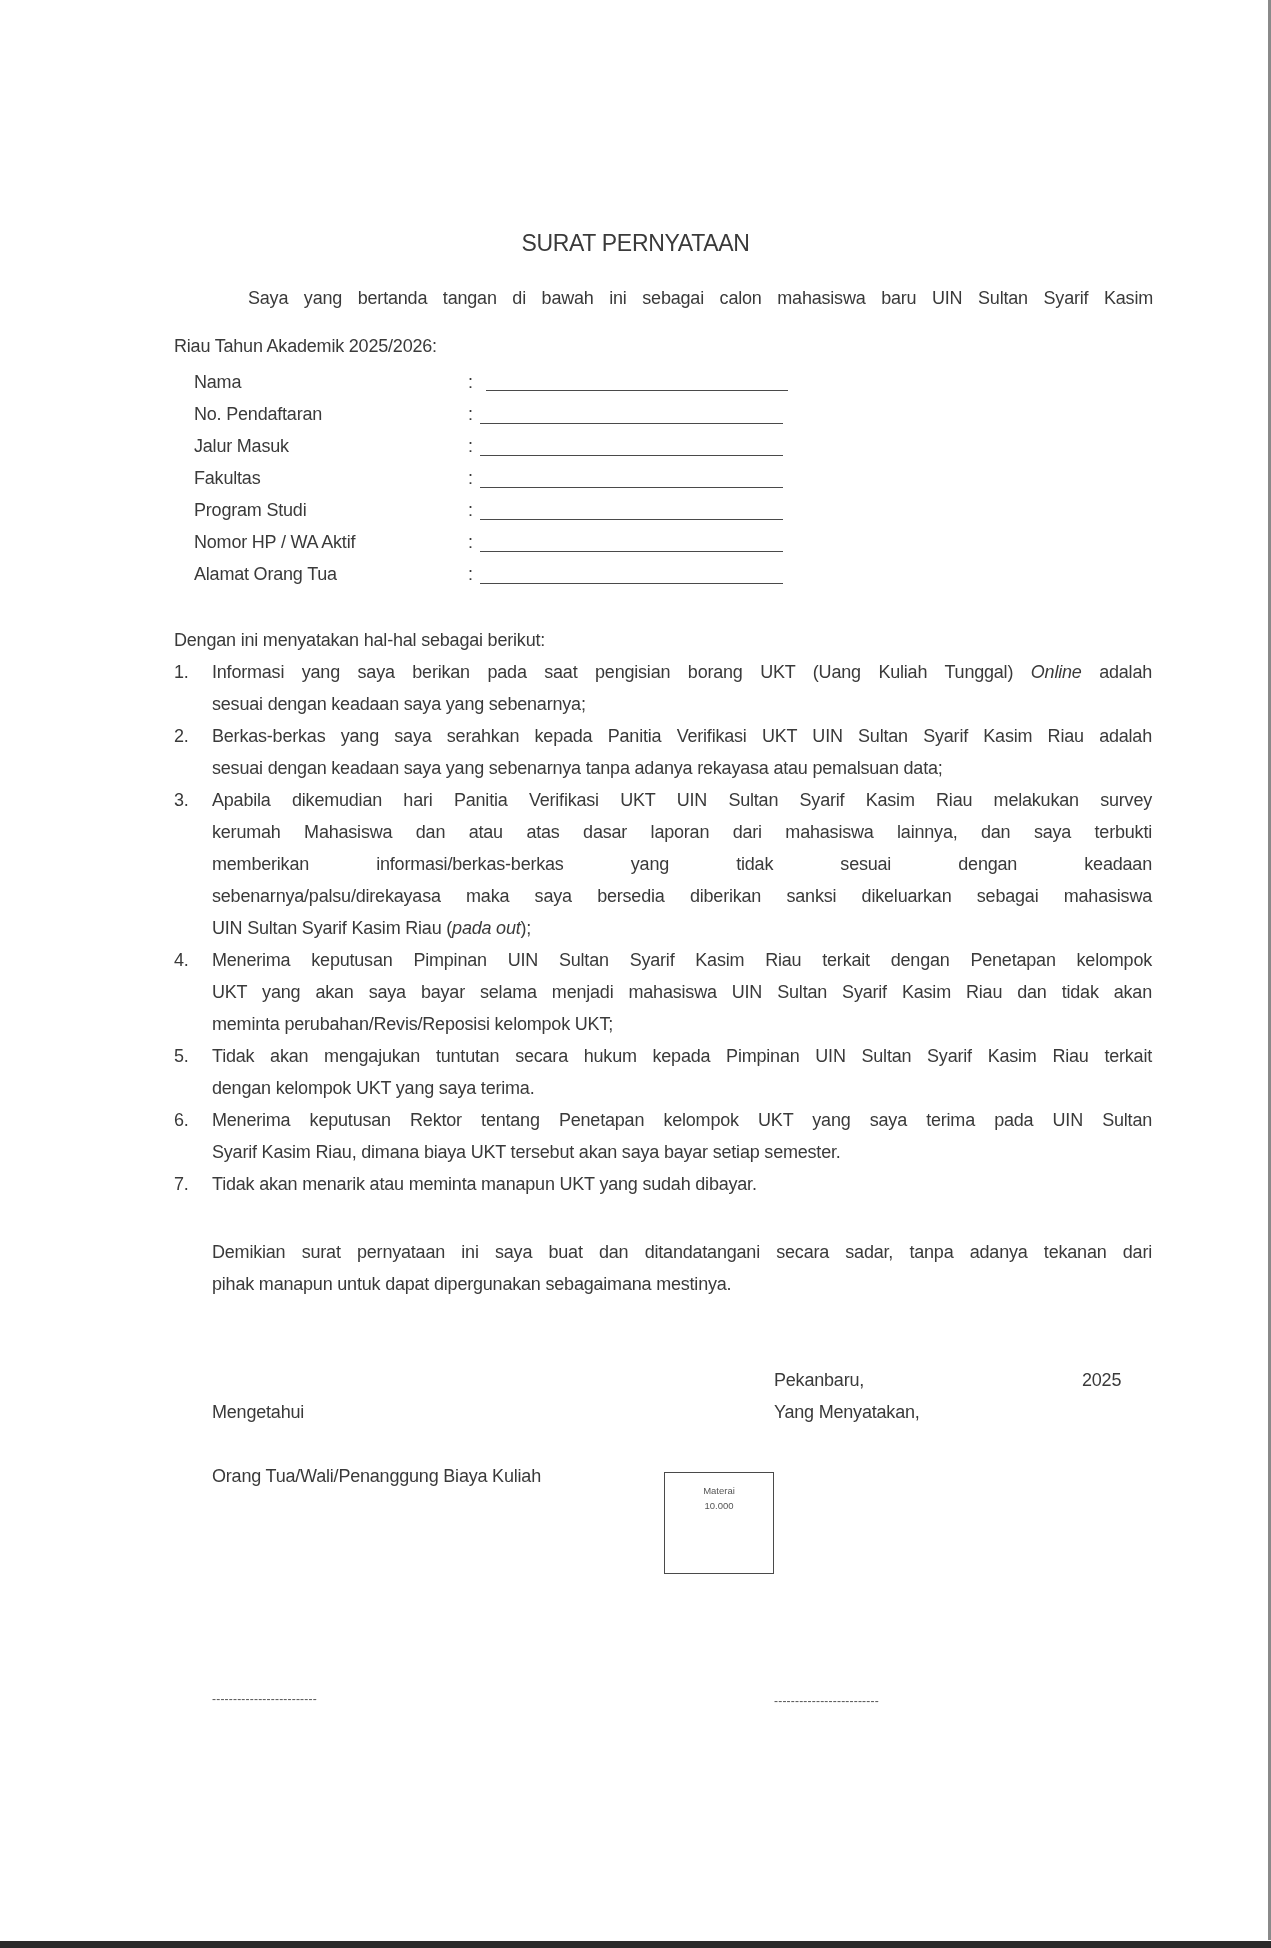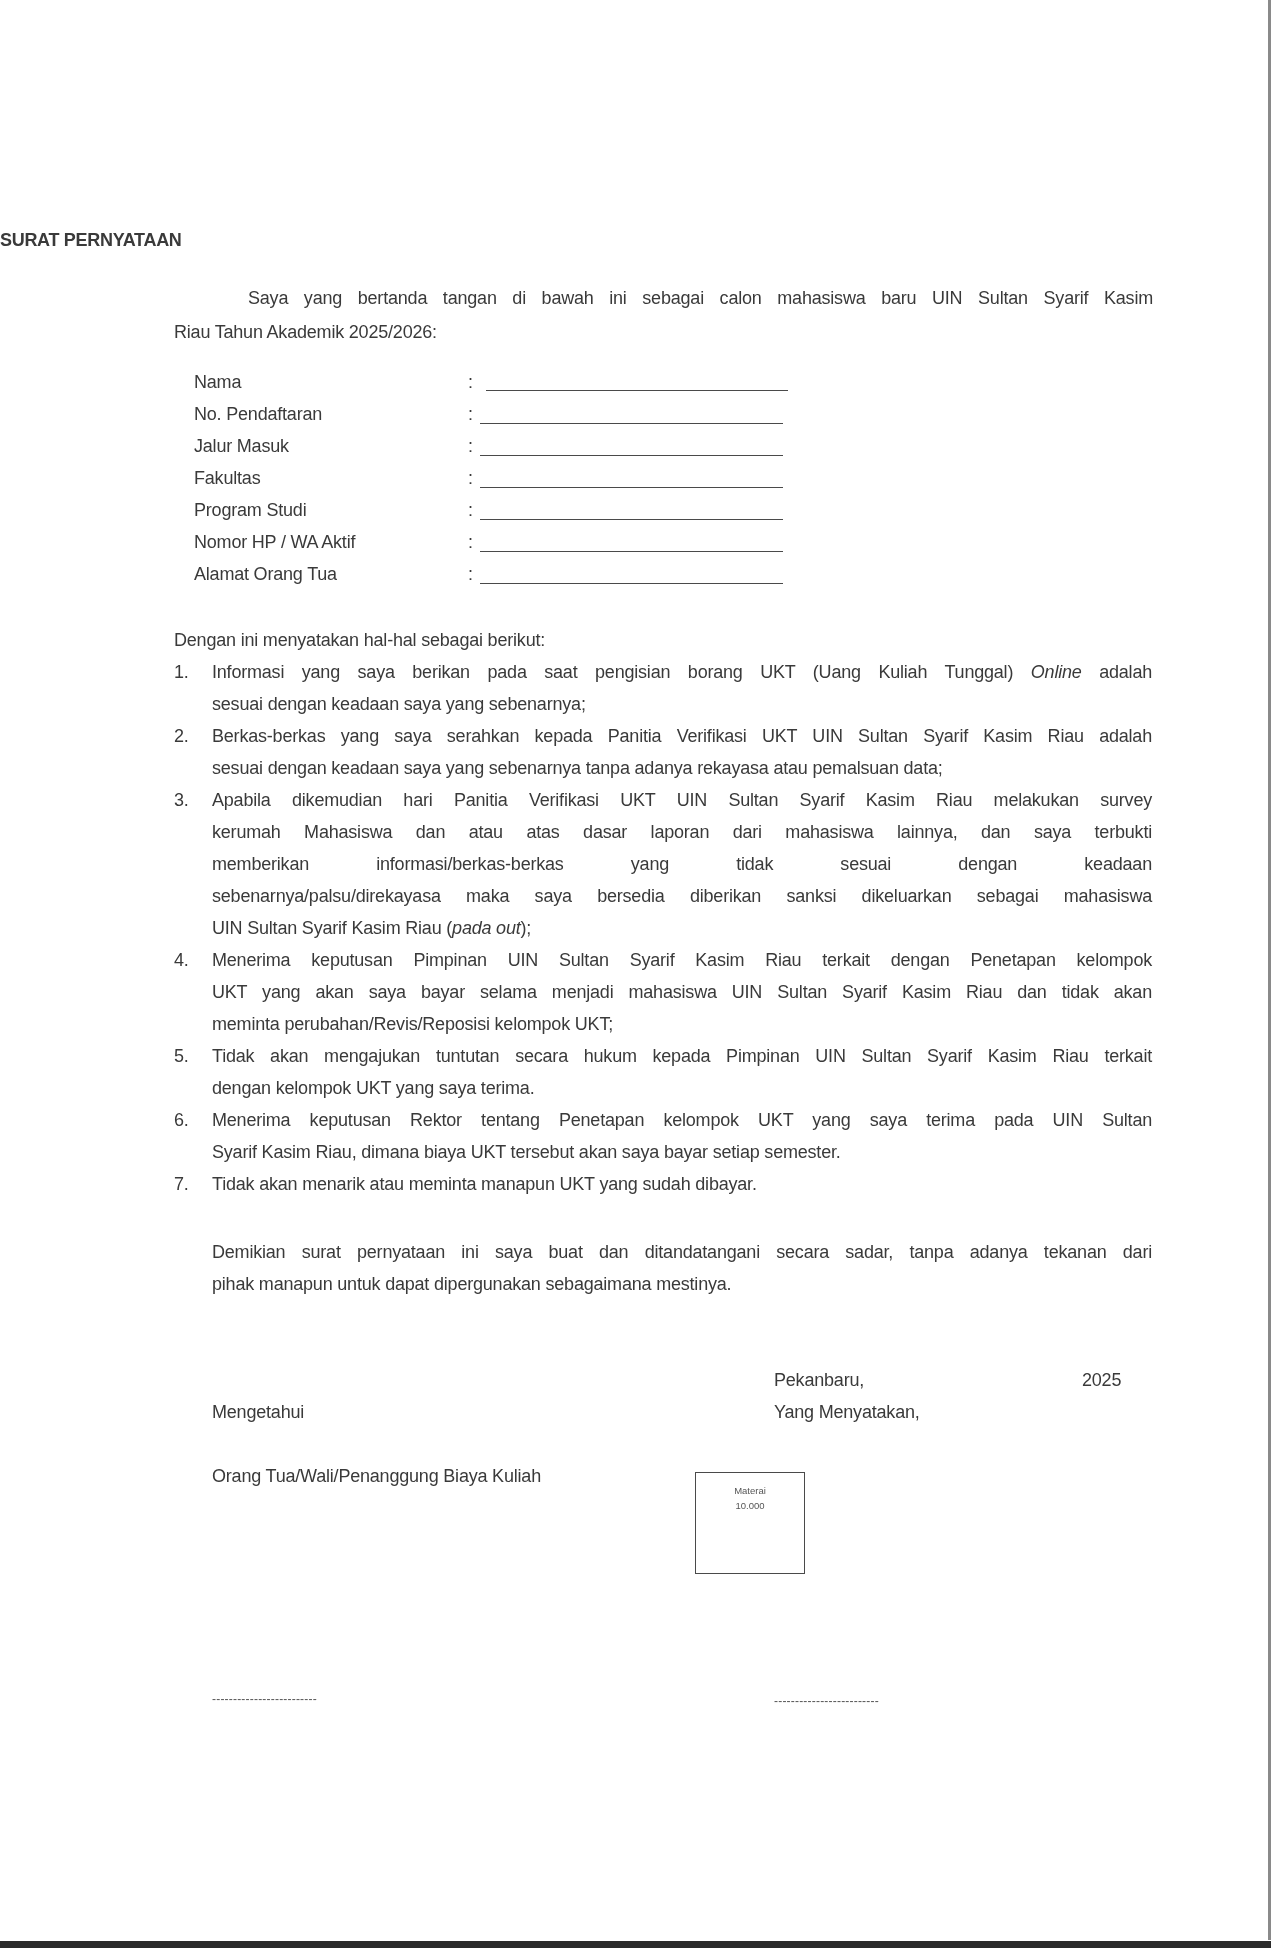--- a/index.html
+++ b/index.html
@@ -4,31 +4,31 @@
   <style>
     html, body { margin: 0; padding: 0; }
     body {
       width: 1271px; height: 1948px; background: #ffffff; position: relative; overflow: hidden;
       font-family: "Liberation Sans", sans-serif; color: #3a3a3a;
     }
     .right-edge { position: absolute; top: 0; right: 0; width: 3px; height: 1940px; background: #8a8a8a; }
     .bottom-edge { position: absolute; left: 0; bottom: 0; width: 1271px; height: 7px; background: #2a2a2a; }
     .abs { position: absolute; }
     .txt { font-size: 18px; line-height: 32px; white-space: nowrap; letter-spacing: -0.2px; }
-    .title { left: 0; width: 1271px; top: 230px; font-weight: bold; font-size: 18px; letter-spacing: -0.3px; }
+    .title { left: 0; width: 1271px; top: 230px; text-align: center; font-weight: normal; font-size: 23px; letter-spacing: -0.3px; }
     .intro1 { left: 248px; top: 282px; width: 905px; text-align: justify; text-align-last: justify; }
-    .intro2 { left: 174px; top: 316px; text-align: center; }
+    .intro2 { left: 174px; top: 330px; text-align: center; }
     .field-label { left: 174px; margin-left: 20px; }
     .field-colon { left: 468px; }
     .field-line { left: 480px; width: 303px; height: 0; border-bottom: 1.5px solid #4a4a4a; }
     .lead { left: 174px; top: 624px; }
     .item-num { left: 174px; }
     .item-line { left: 212px; width: 940px; }
     .item-line.just { text-align: justify; text-align-last: justify; }
-    .stamp { left: 664px; top: 1472px; width: 108px; height: 100px; border: 1.5px solid #4a4a4a; text-align: center; margin-left: 31px; }
+    .stamp { left: 664px; top: 1472px; width: 108px; height: 100px; border: 1.5px solid #4a4a4a; text-align: center; }
     .stamp span { display: block; font-size: 9.5px; line-height: 15px; color: #555; }
     .dash-line { font-size: 12px; letter-spacing: 0.2px; color: #555; }
   </style>
 </head>
 <body>
 
 <div class="right-edge"></div>
 <div class="bottom-edge"></div>
 
 <div class="abs title">SURAT PERNYATAAN</div>

